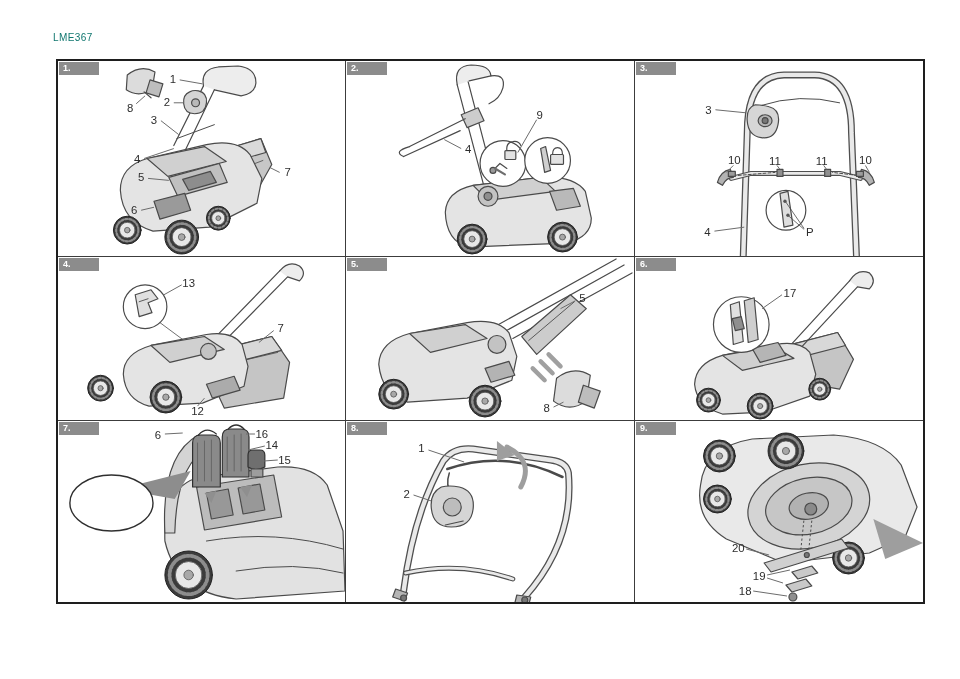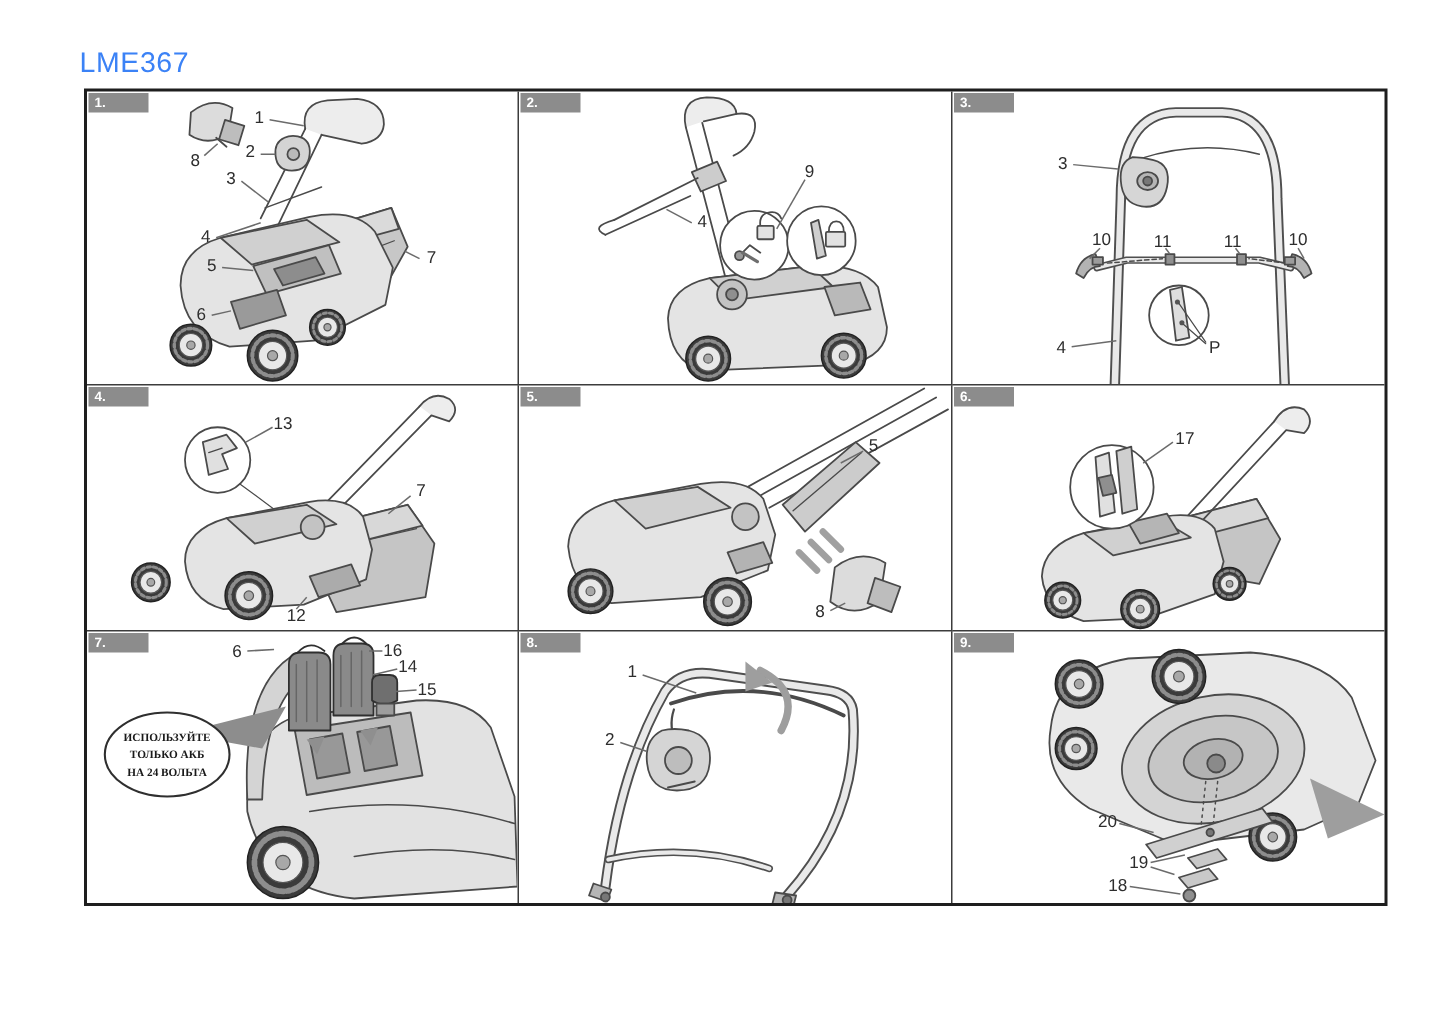--- a/index.html
+++ b/index.html
@@ -1,17 +1,17 @@
 <!DOCTYPE html>
 <html><head>
 <meta charset="utf-8">
 <style>
   html,body{margin:0;padding:0;background:#fff;}
   body{width:960px;height:679px;position:relative;font-family:"Liberation Sans",sans-serif;overflow:hidden;}
-  .page-title{position:absolute;left:53px;top:32px;font-size:19px;color:#3b82f6;letter-spacing:.4px;}
+  .page-title{position:absolute;left:53px;top:32px;font-size:10px;color:#0f766e;letter-spacing:.4px;}
   .grid{position:absolute;left:56px;top:59px;width:869px;height:545px;border:2px solid #1e1e1e;box-sizing:border-box;
         display:grid;grid-template-columns:288px 289px 288px;grid-template-rows:196px 164px 181px;background:#fff;}
   .cell{position:relative;box-sizing:border-box;border-right:1px solid #3c3c3c;border-bottom:1px solid #3c3c3c;overflow:hidden;}
   .cell:nth-child(3n){border-right:none;}
   .cell:nth-child(n+7){border-bottom:none;}
   .cell svg{position:absolute;left:0;top:0;width:100%;height:100%;}
   .badge{position:absolute;left:1px;top:1px;width:40px;height:13px;background:#8c8c8c;color:#fff;
          font-size:9px;font-weight:bold;line-height:13px;padding-left:4px;box-sizing:border-box;z-index:3;}
   .callout{font-family:"Liberation Sans",sans-serif;font-size:11.5px;fill:#2d2d2d;text-anchor:middle;dominant-baseline:central;}
   .leader{stroke:#6b6b6b;stroke-width:1;}
@@ -395,25 +395,20 @@
         <g class="wheel">
             <circle cx="132" cy="154" r="24" fill="#3b3b3b" stroke="#222" stroke-width="1"></circle>
             <circle cx="132" cy="154" r="19.200000000000003" fill="none" stroke="#8d8d8d" stroke-width="3.84" stroke-dasharray="2.2 2"></circle>
             <circle cx="132" cy="154" r="13.440000000000001" fill="#e8e8e8" stroke="#555" stroke-width="0.8"></circle>
             <circle cx="132" cy="154" r="4.800000000000001" fill="#a8a8a8" stroke="#555" stroke-width="0.8"></circle>
           </g>
         <path d="M62,68 L134,50 L118,78 z" fill="#8d8d8d" stroke="none"></path>
         <ellipse cx="54" cy="82" rx="42" ry="28" fill="#fff" stroke="#2f2f2f" stroke-width="1.4"></ellipse>
       </g>
     </svg>
-    <div class="bubble-text">
-      <span>ИСПОЛЬЗУЙТЕ</span>
-      <span>ТОЛЬКО АКБ</span>
-      <span>НА 24 ВОЛЬТА</span>
-    </div>
     <svg class="callout-layer" viewBox="0 0 290 181" preserveAspectRatio="none">
         <line x1="108" y1="13" x2="126" y2="12" class="leader"></line>
         <text x="101" y="14" class="callout">6</text>
         <line x1="199" y1="13" x2="190" y2="13" class="leader"></line>
         <text x="206" y="13" class="callout">16</text>
         <line x1="209" y1="25" x2="192" y2="29" class="leader"></line>
         <text x="216" y="24" class="callout">14</text>
         <line x1="222" y1="39" x2="208" y2="40" class="leader"></line>
         <text x="229" y="39" class="callout">15</text>
       </svg>

